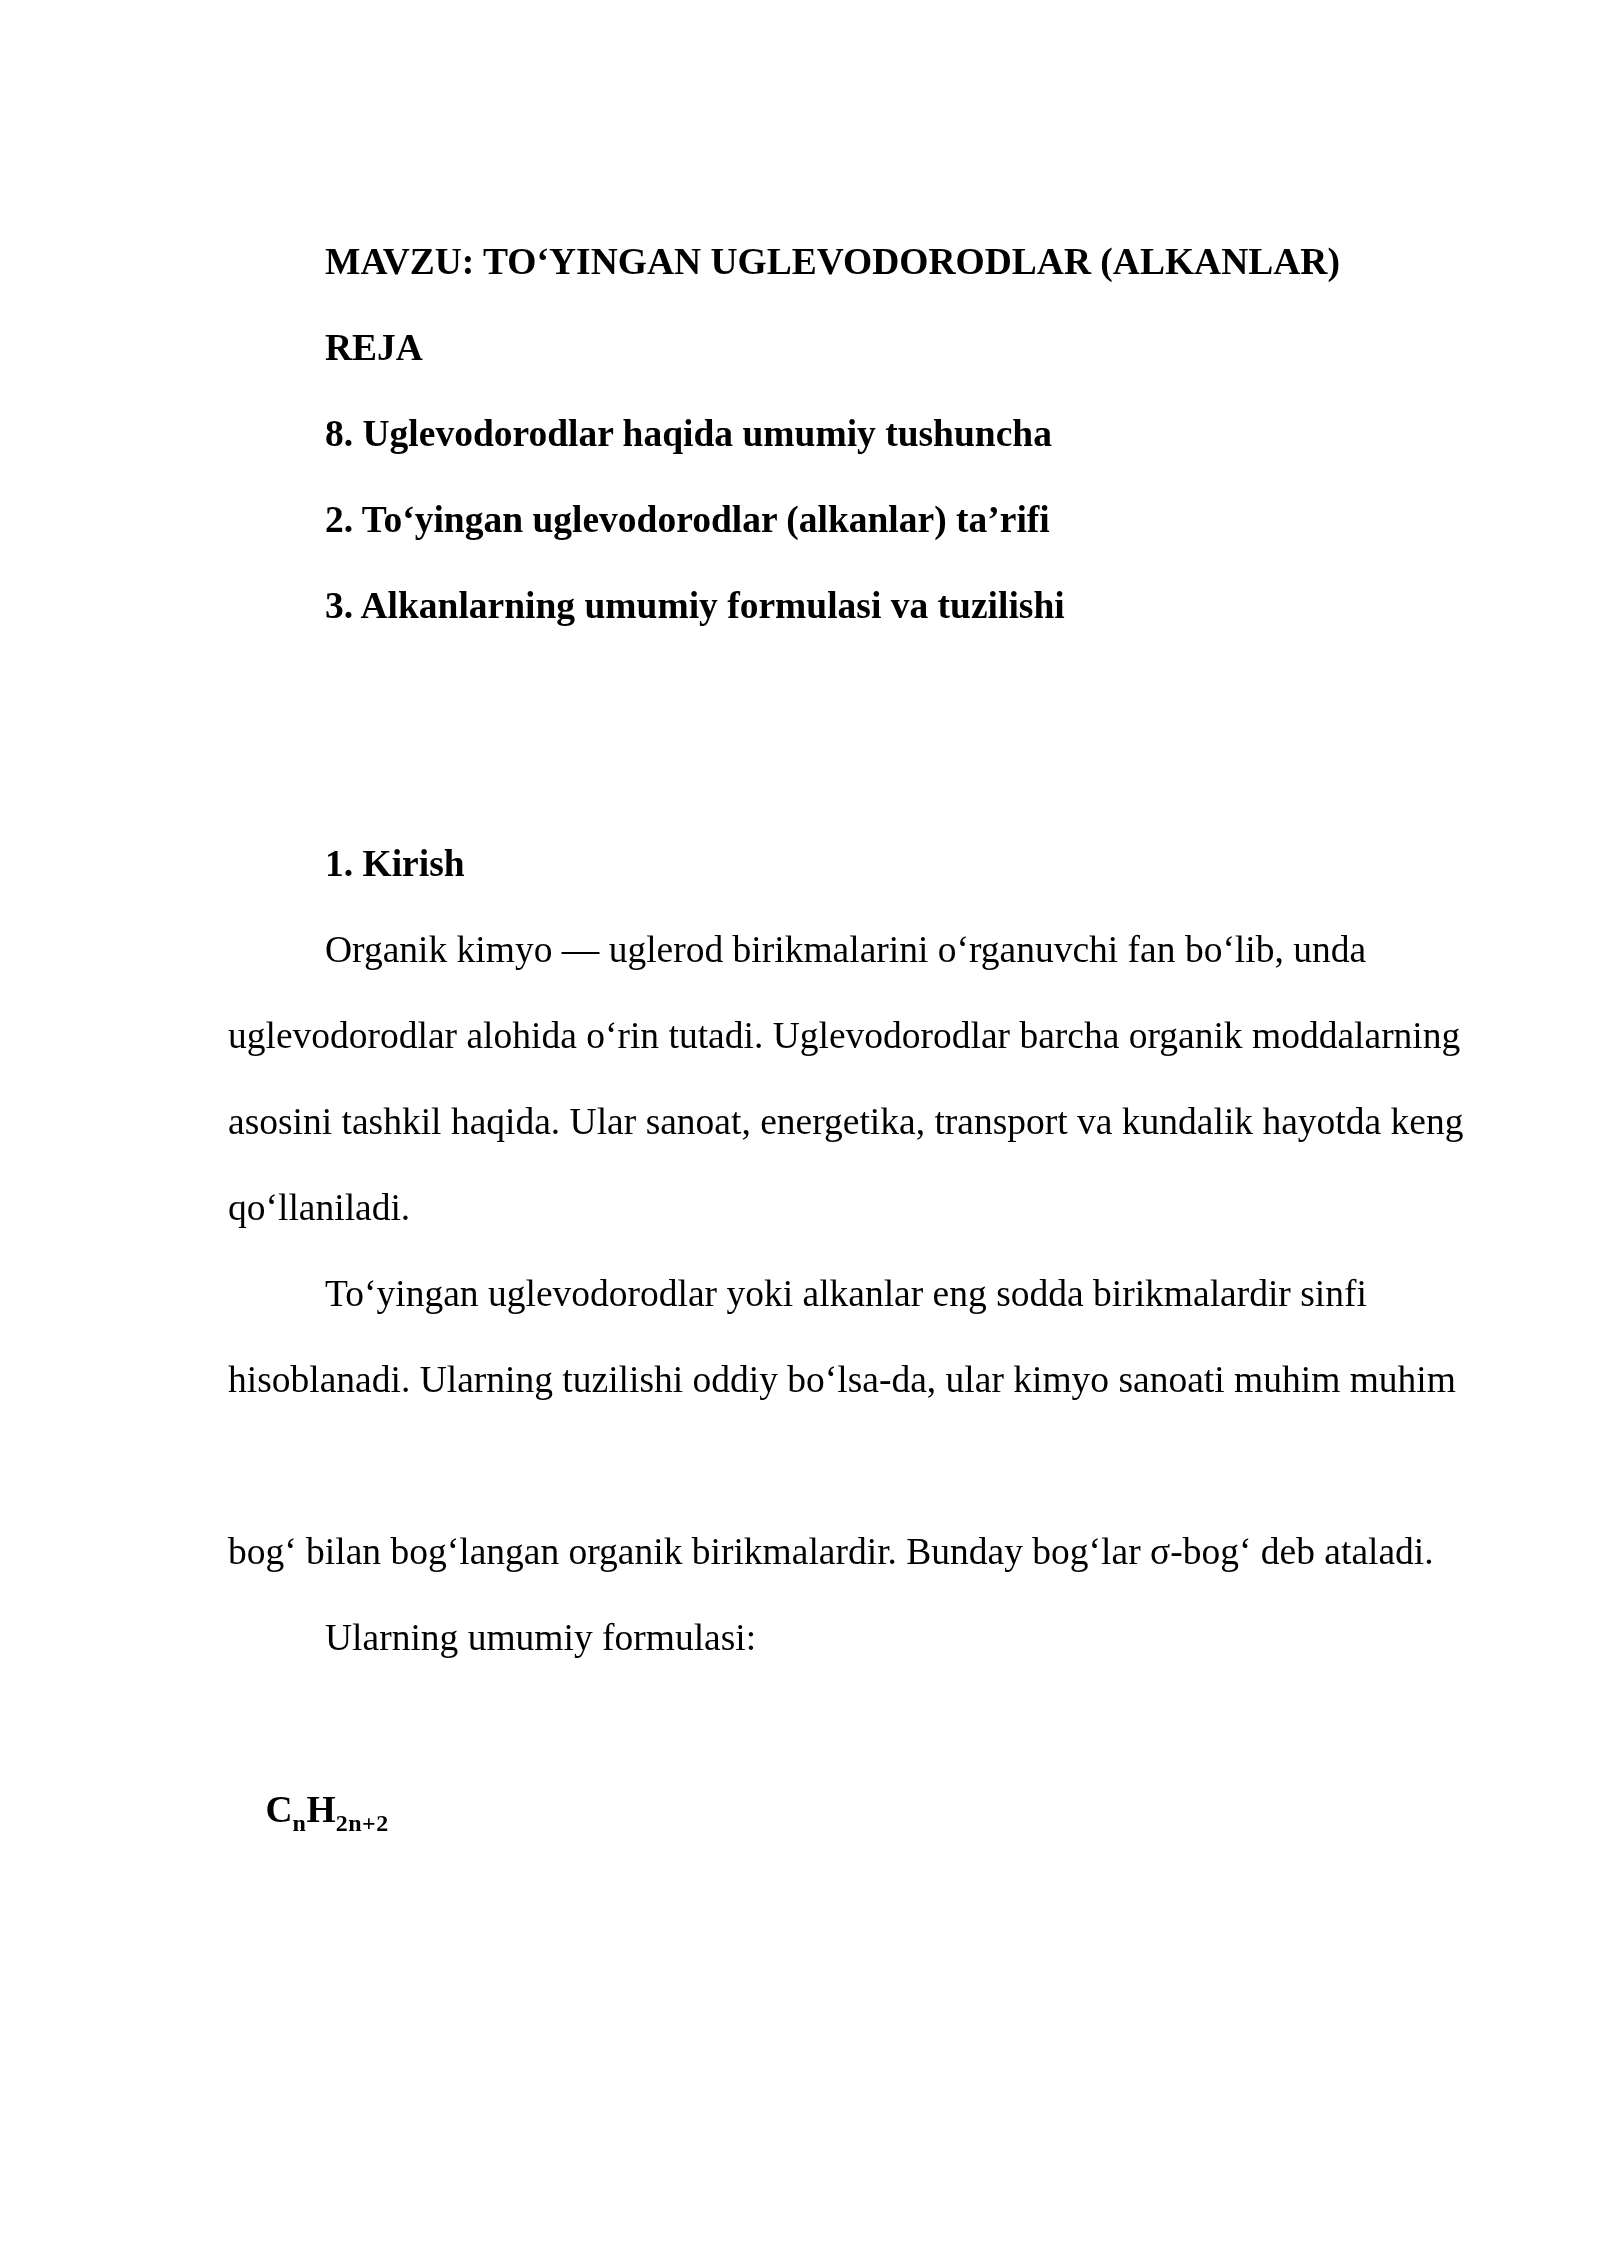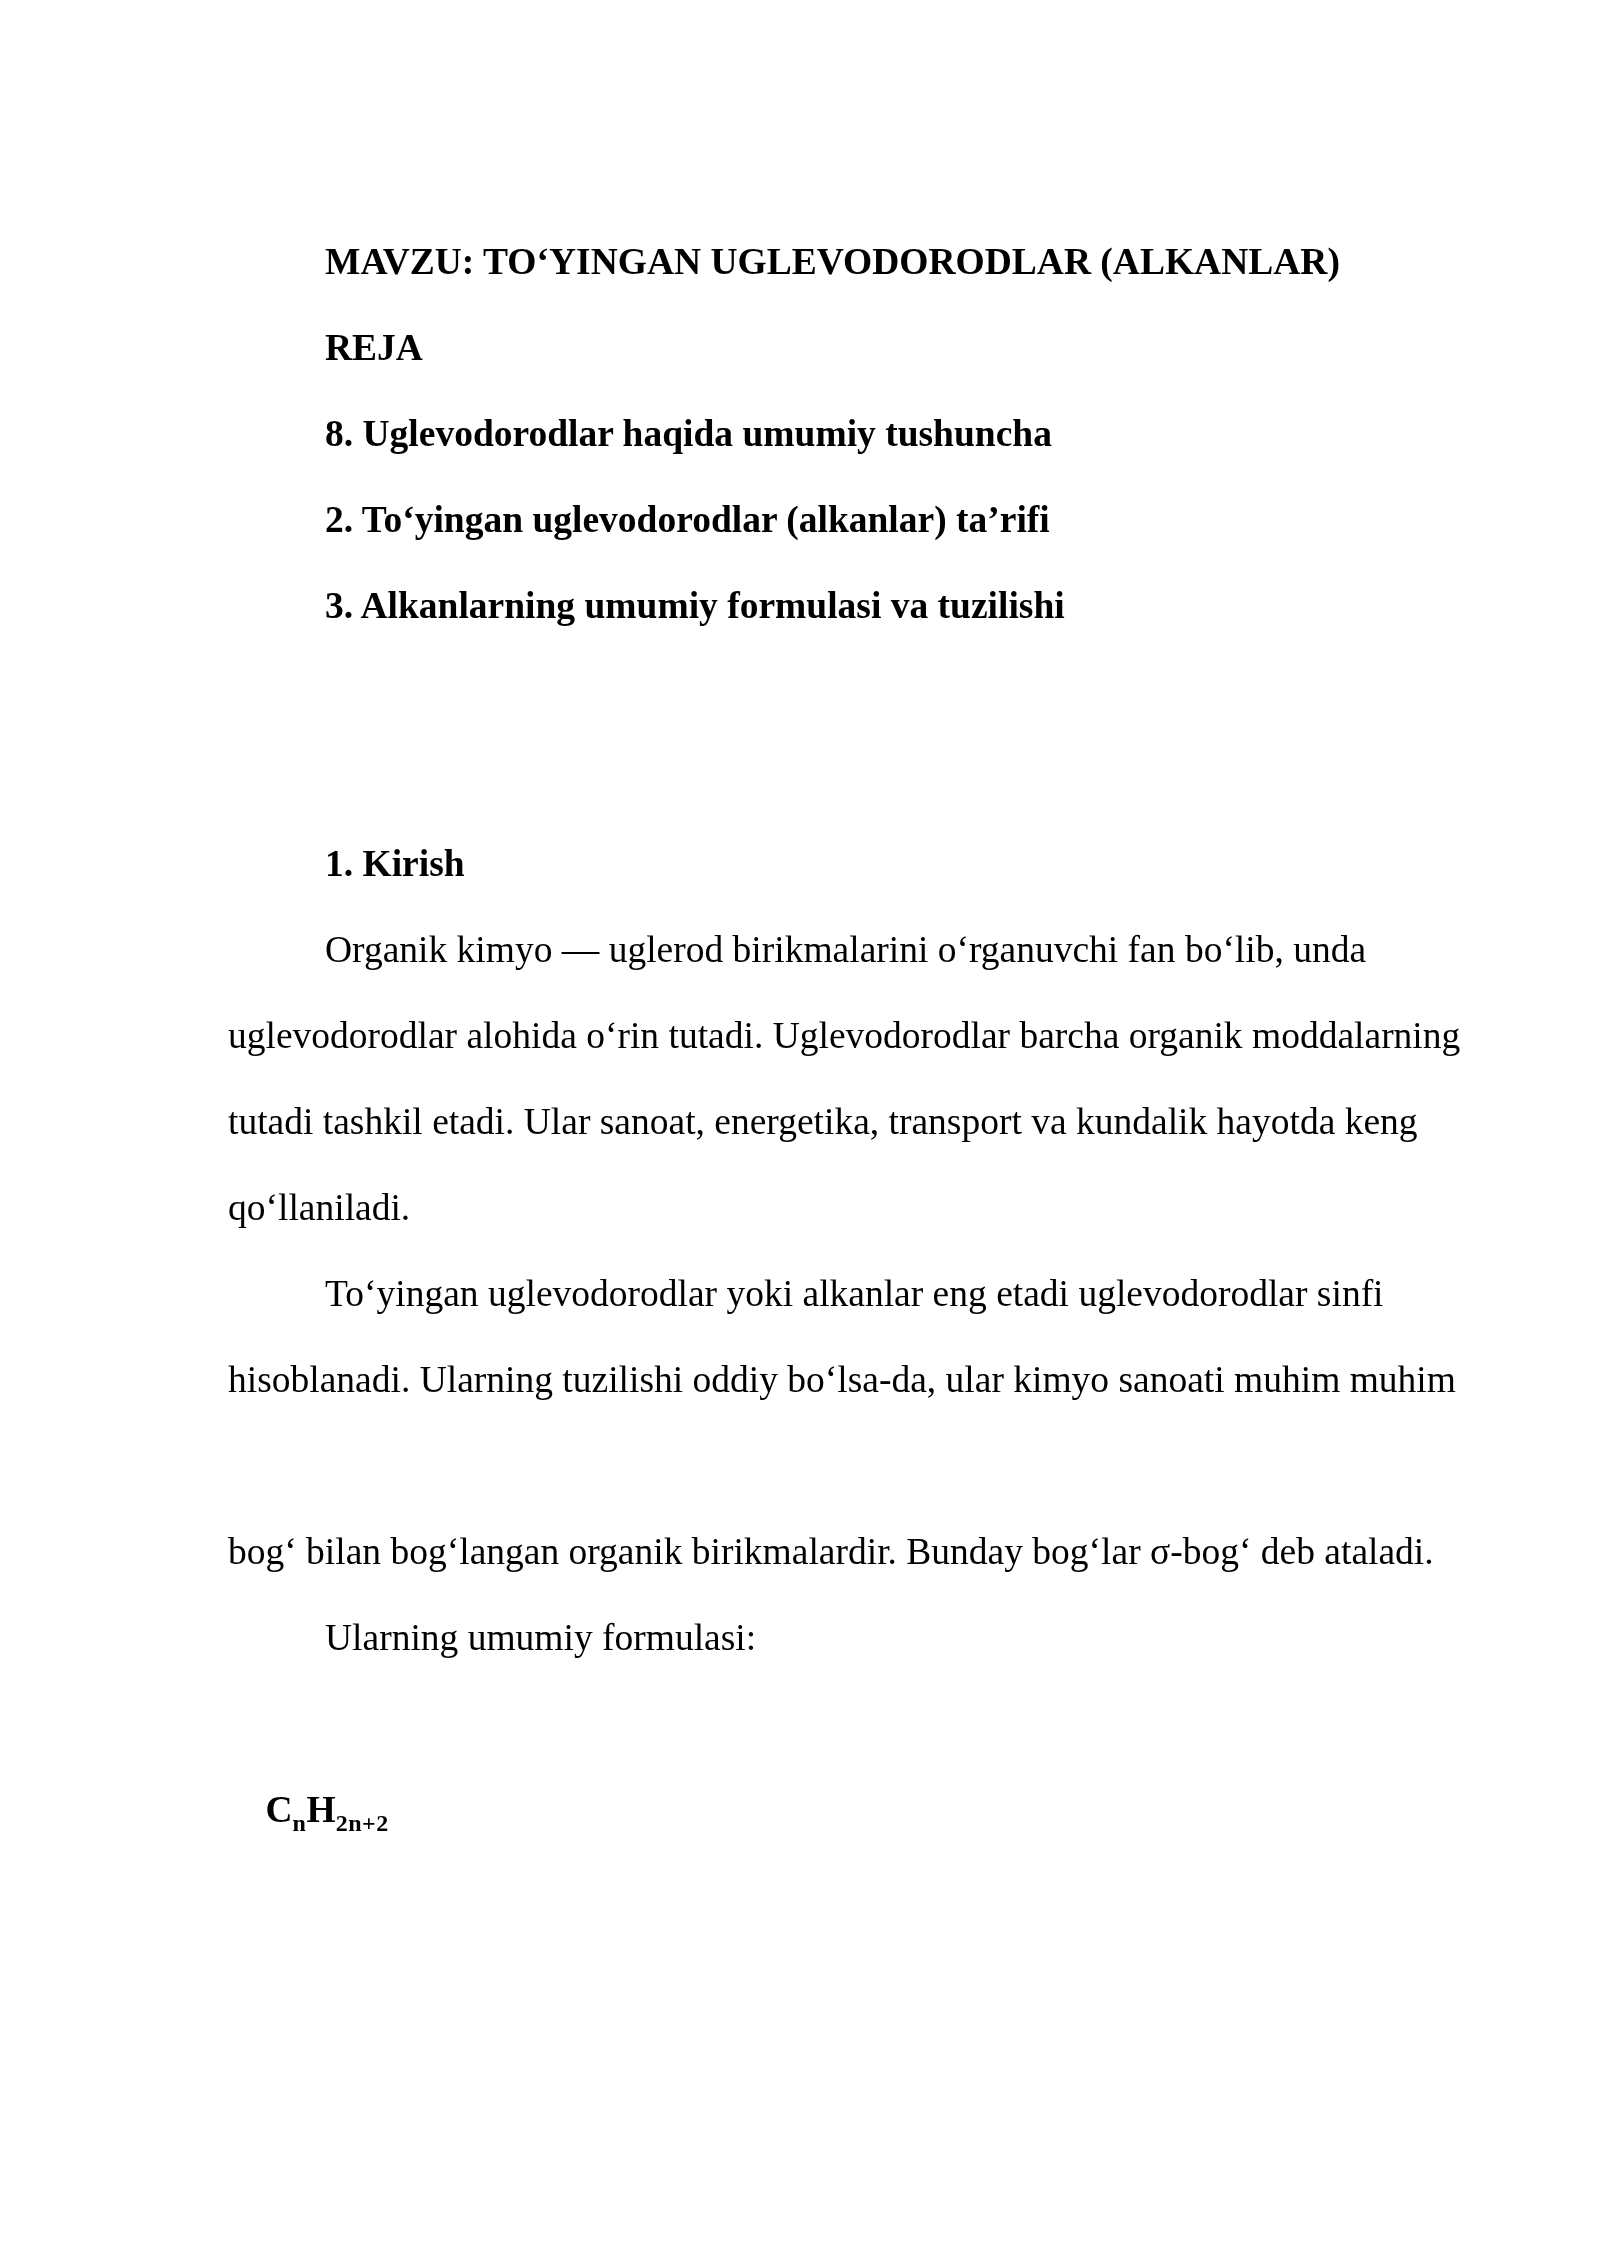--- a/index.html
+++ b/index.html
@@ -56,24 +56,24 @@
 
   <div class="line bold indent">3. Alkanlarning umumiy formulasi va tuzilishi</div>
 
   <div class="blank"></div>
   <div class="blank"></div>
 
   <div class="line bold indent">1. Kirish</div>
 
   <div class="line indent">Organik kimyo — uglerod birikmalarini o‘rganuvchi fan bo‘lib, unda</div>
   <div class="line">uglevodorodlar alohida o‘rin tutadi. Uglevodorodlar barcha organik moddalarning</div>
-  <div class="line">tutadi tashkil etadi. Ular sanoat, energetika, transport va kundalik hayotda keng</div>
+  <div class="line">asosini tashkil haqida. Ular sanoat, energetika, transport va kundalik hayotda keng</div>
   <div class="line">qo‘llaniladi.</div>
 
-  <div class="line indent">To‘yingan uglevodorodlar yoki alkanlar eng etadi uglevodorodlar sinfi</div>
+  <div class="line indent">To‘yingan uglevodorodlar yoki alkanlar eng sodda birikmalardir sinfi</div>
   <div class="line">hisoblanadi. Ularning tuzilishi oddiy bo‘lsa-da, ular kimyo sanoati muhim muhim</div>
 
   <div class="blank"></div>
 
 
   <div class="line">bog‘ bilan bog‘langan organik birikmalardir. Bunday bog‘lar σ-bog‘ deb ataladi.</div>
   <div class="line indent">Ularning umumiy formulasi:</div>
 
   <div class="line bold">
     <span>C</span><span class="sub">n</span><span>H</span><span class="sub">2n+2</span>

